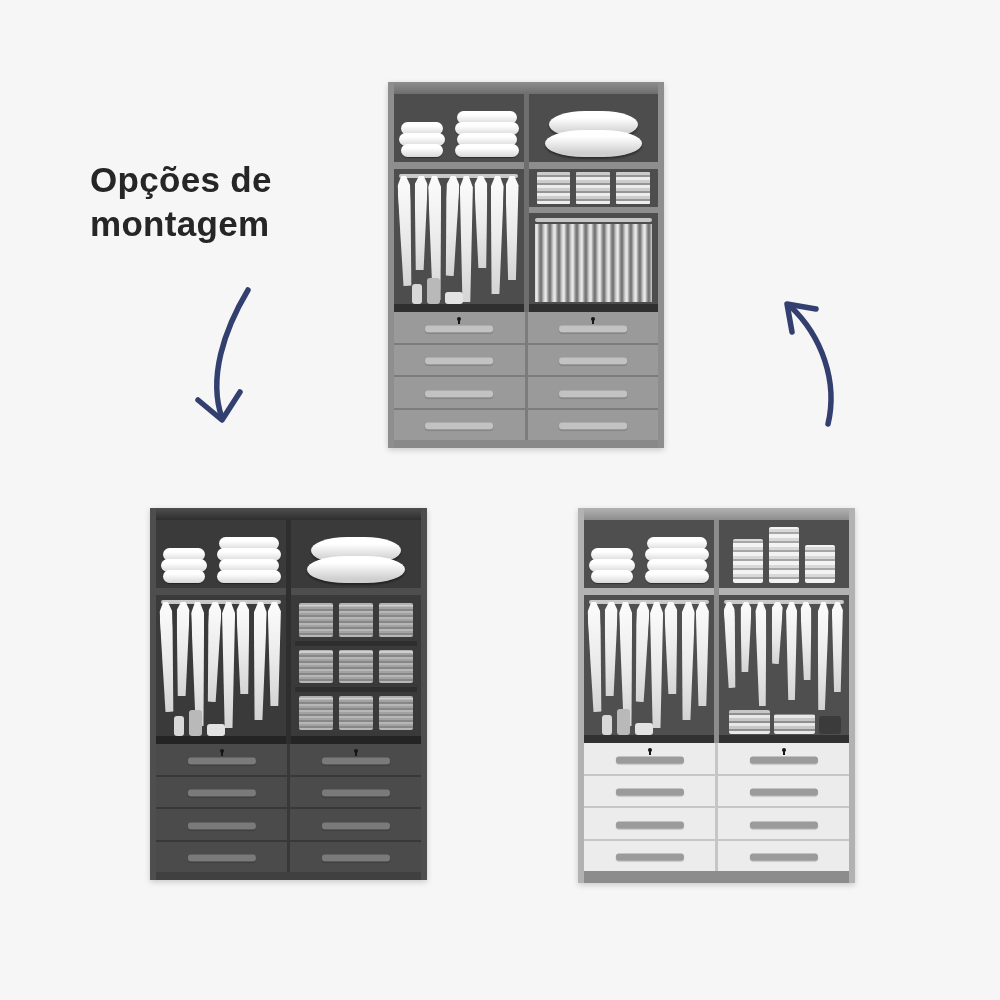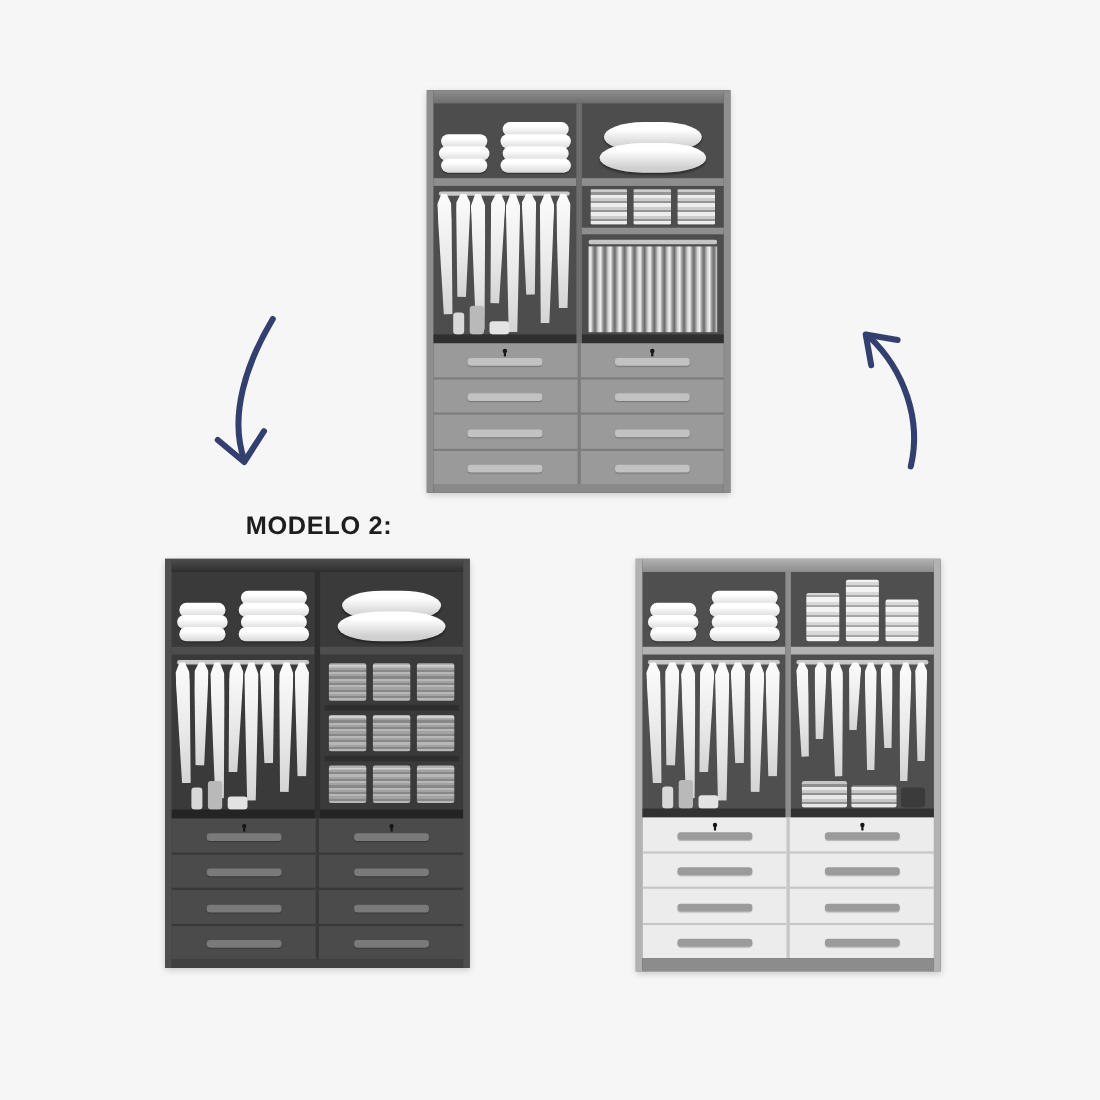--- a/index.html
+++ b/index.html
@@ -92,22 +92,22 @@
   .keyhole{position:absolute;left:50%;top:5px;transform:translateX(-50%);width:4px;height:4px;
            border-radius:50%;background:#161616;}
   .keyhole::after{content:"";position:absolute;top:3px;left:1px;width:2px;height:4px;background:#161616;}
   .w-plinth{background:var(--plinth);}
 </style>
 </head>
 <body>
 
 <div class="canvas" style="background: rgb(246, 246, 246);">
 
-
-  <div class="model-label" id="label-m2">MODELO 2:</div>
+  <div class="main-title">Opções de montagem</div>
+
 
   <svg class="arrow-svg" id="arrow-left" width="130" height="160" viewBox="0 0 130 160">
     <path d="M 62 8 C 38 48, 22 96, 36 136" fill="none" stroke="#33406f" stroke-width="5.5" stroke-linecap="round"></path>
     <polyline points="12,118 36,138 54,110" fill="none" stroke="#33406f" stroke-width="5.5" stroke-linecap="round" stroke-linejoin="round"></polyline>
   </svg>
 
   <svg class="arrow-svg" id="arrow-right" width="115" height="150" viewBox="0 0 115 150">
     <path d="M 68 138 C 78 96, 62 50, 30 20" fill="none" stroke="#33406f" stroke-width="5.5" stroke-linecap="round"></path>
     <polyline points="32,46 27,18 56,23" fill="none" stroke="#33406f" stroke-width="5.5" stroke-linecap="round" stroke-linejoin="round"></polyline>
   </svg>

